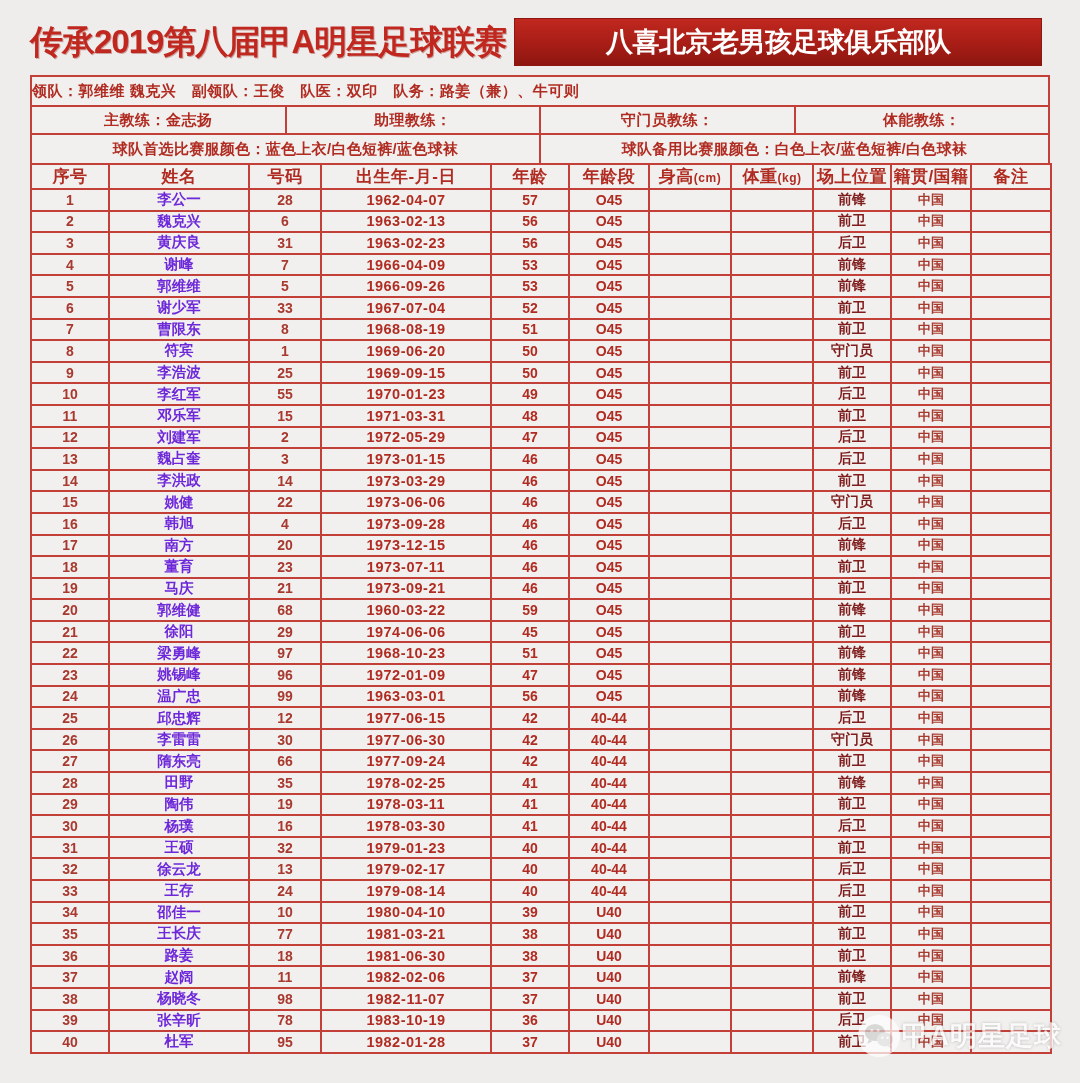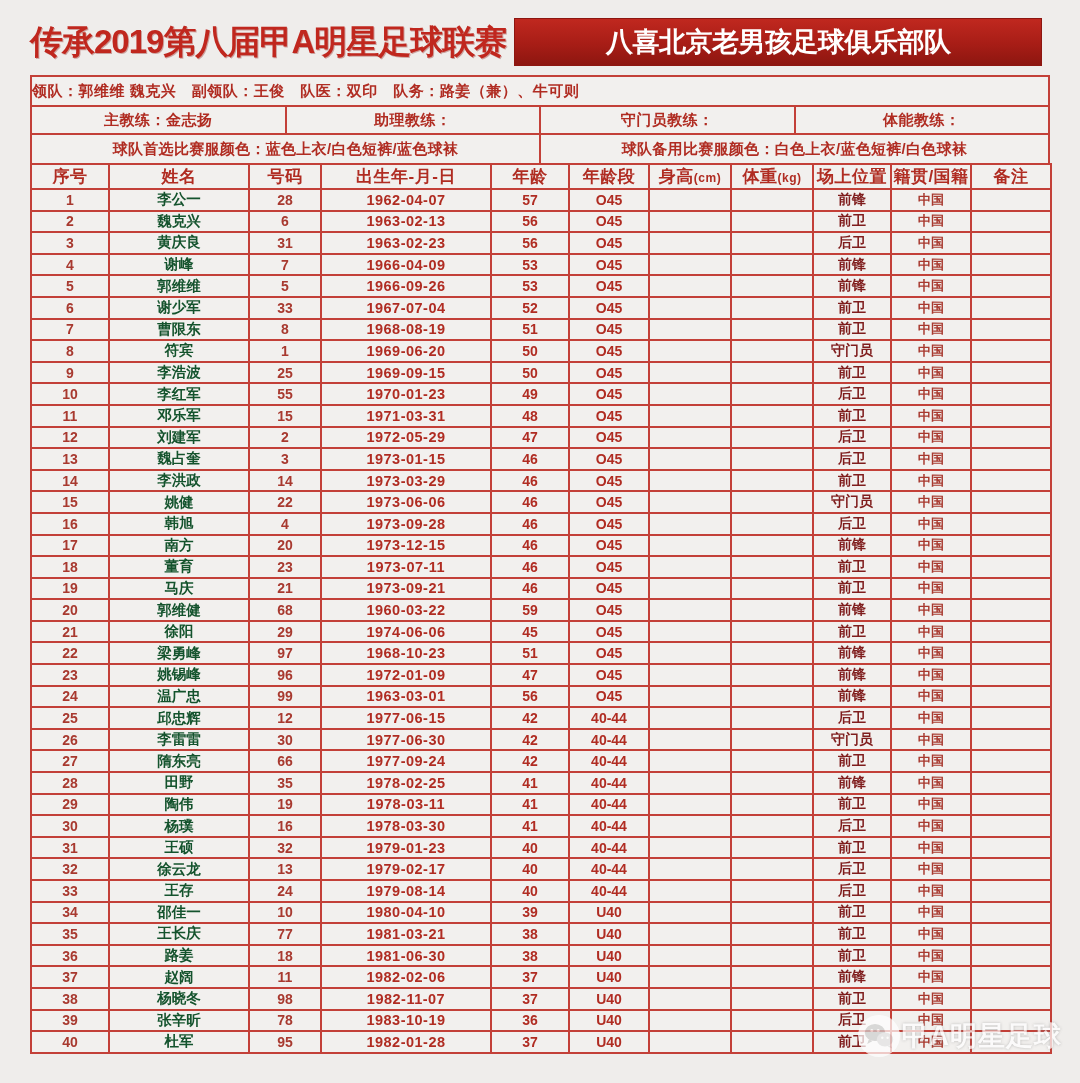--- a/index.html
+++ b/index.html
@@ -71,21 +71,21 @@
   .players th{
     height:24px;font-size:17px;text-align:center;
     color:#b02c22;letter-spacing:.5px;
   }
   .players th small{font-size:12px;font-weight:bold;}
   .players td{
     height:21.6px;font-size:14px;text-align:center;
     color:#b5453c;font-weight:normal;
     font-family:"Liberation Sans","DejaVu Sans",sans-serif;
   }
-  .players td.name{font-size:14.5px;color:#14532d;}
+  .players td.name{font-size:14.5px;color:#6d28d9;}
   .players td.num,.players td.idx{color:#a8392f;}
   .players td.dob{font-size:14.5px;letter-spacing:.5px;}
   .players td.pos{font-size:14px;color:#7f1d1d;}
   .players td.nat{font-size:13px;color:#a8392f;}
   .players td.blank{background:#f2f0ee;}
   
   .watermark{
     position:absolute;right:18px;bottom:26px;
     display:flex;align-items:center;gap:2px;
     opacity:.72;pointer-events:none;

